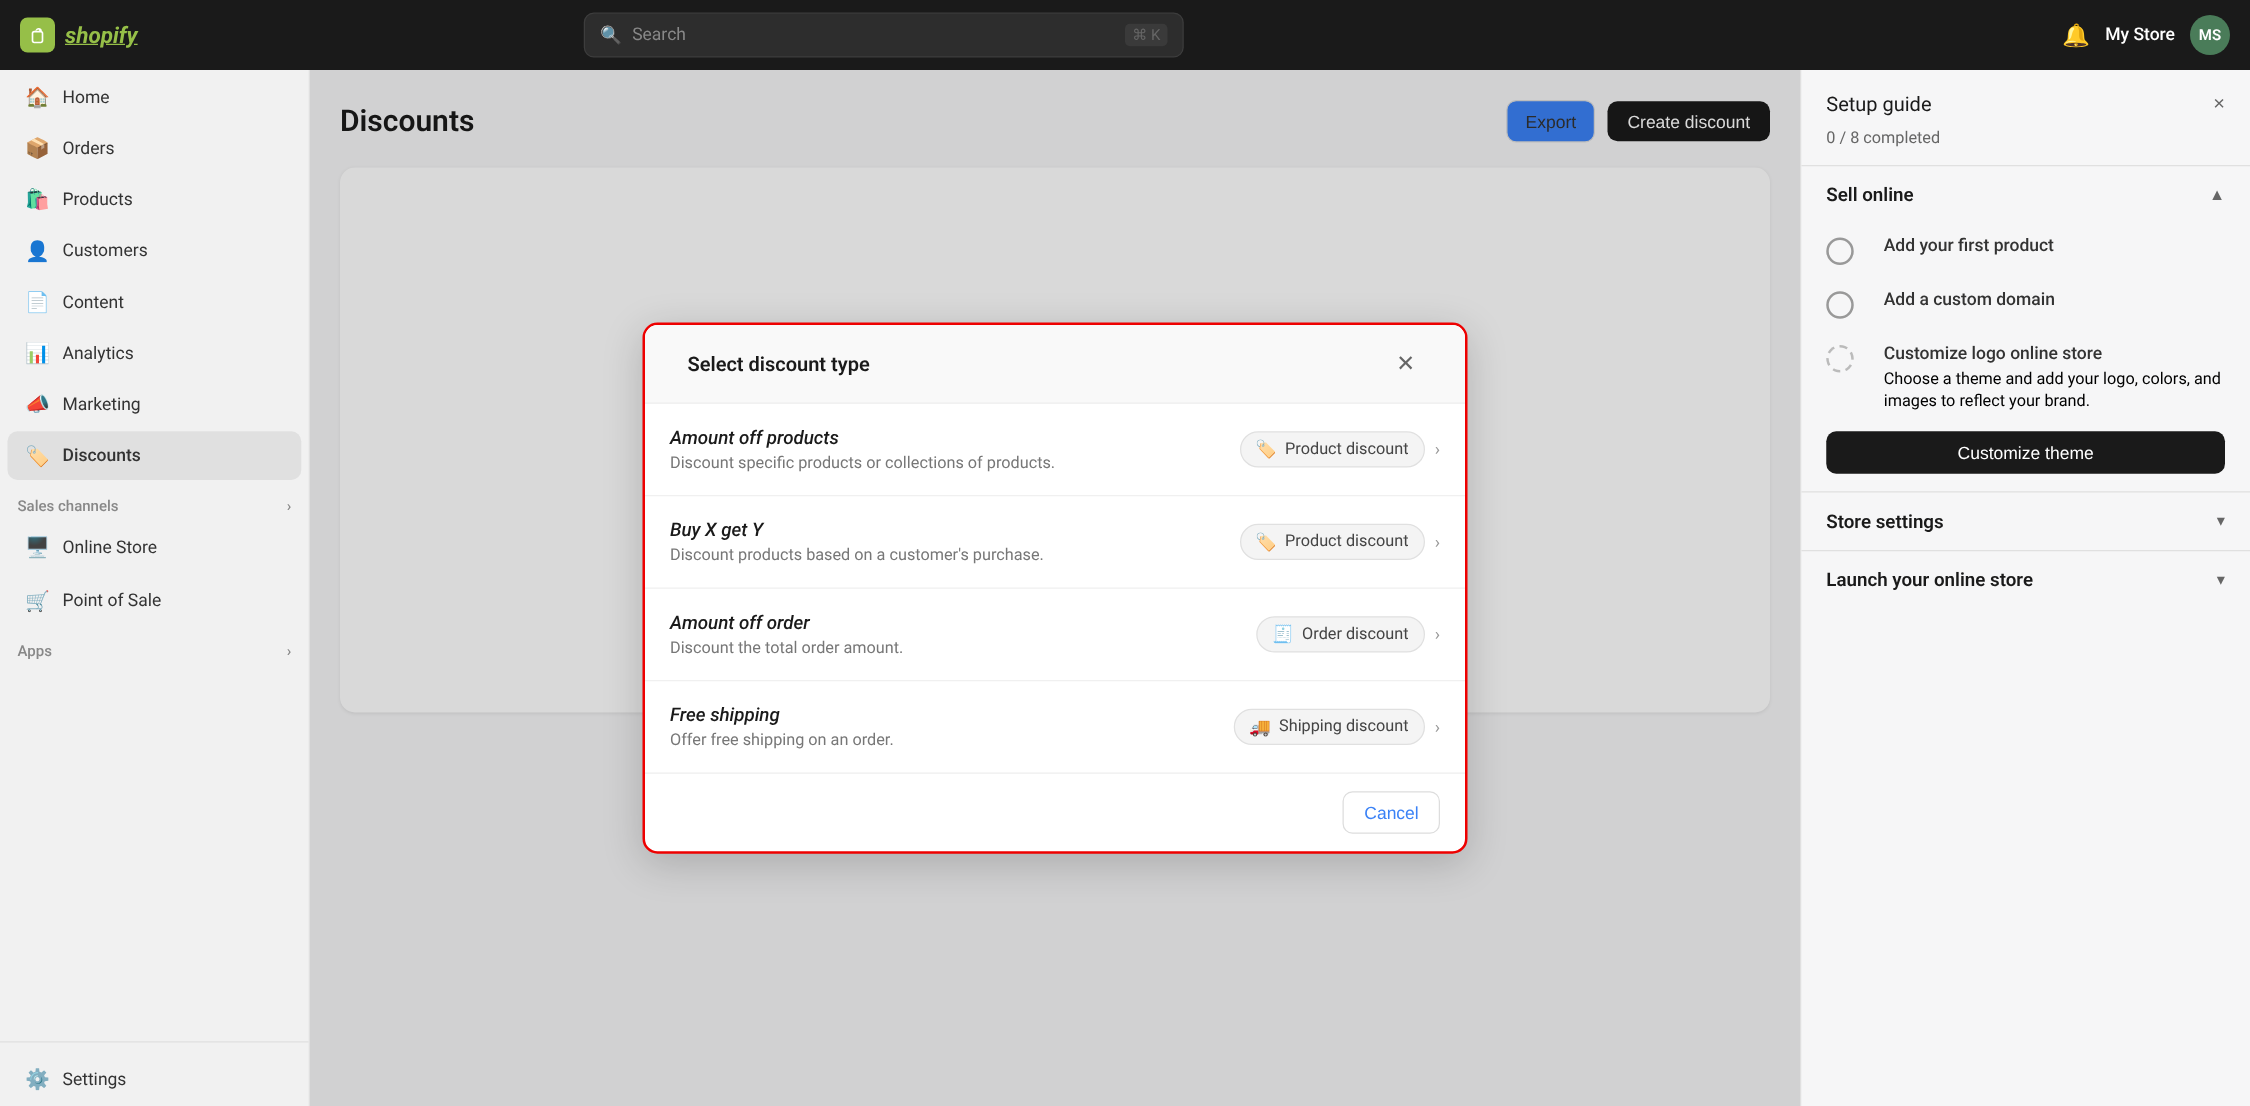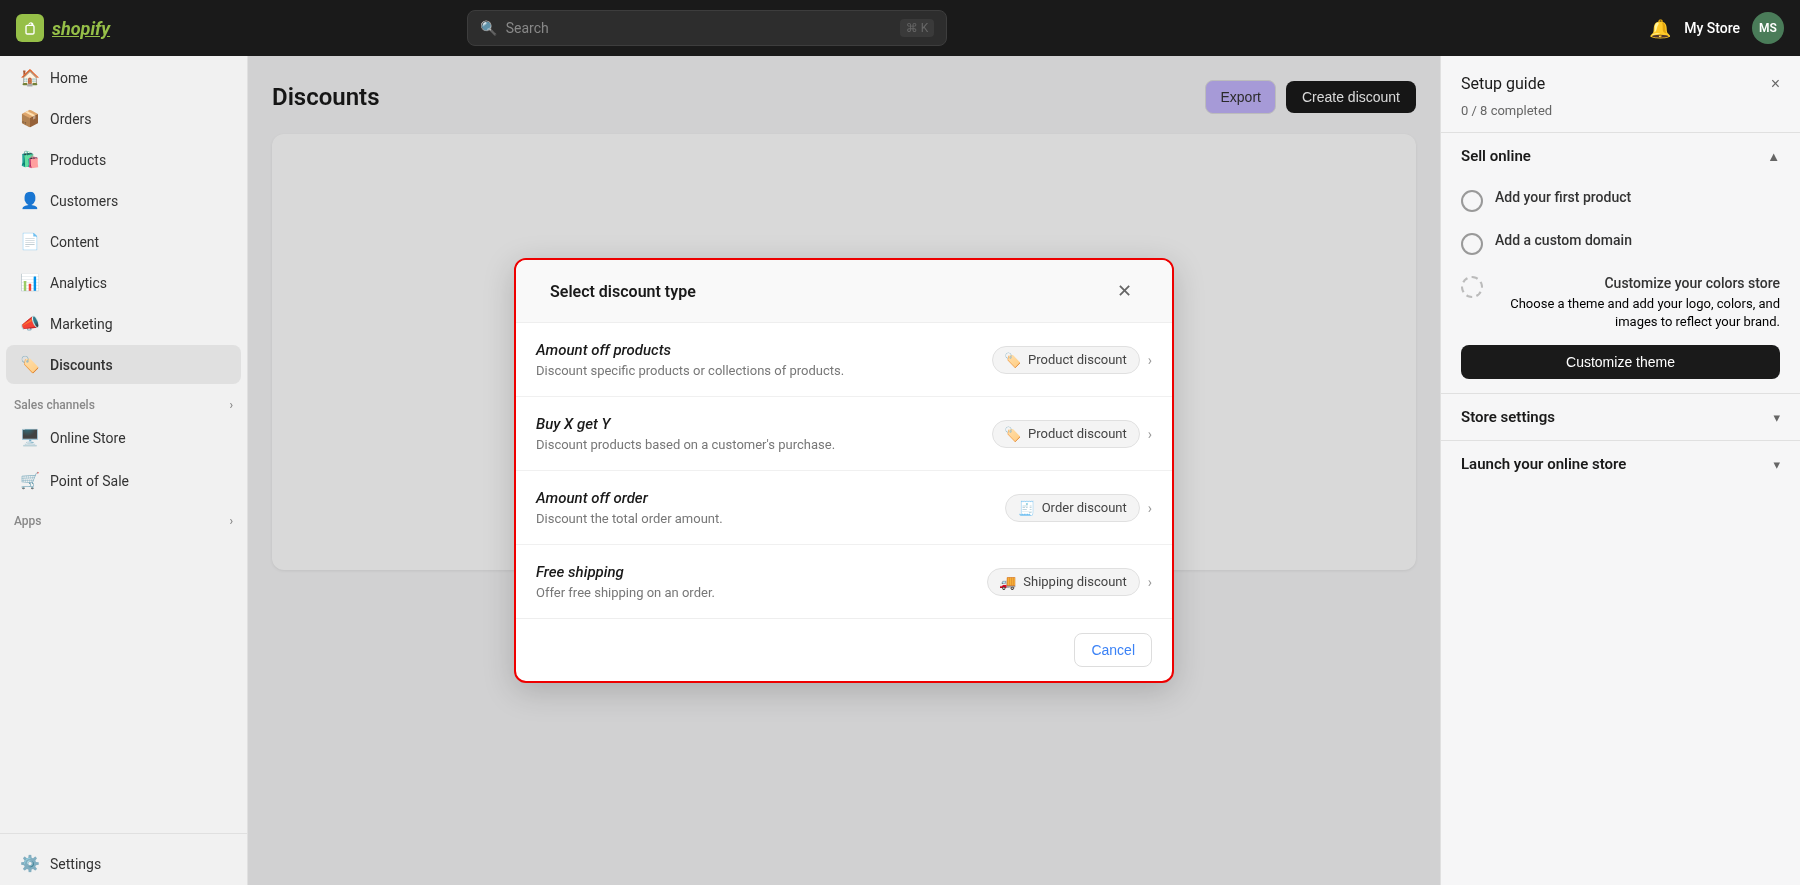--- a/index.html
+++ b/index.html
@@ -64,21 +64,21 @@
     
     .content-area {
       flex: 1; overflow-y: auto; padding: 24px; position: relative;
     }
     .page-header {
       display: flex; align-items: center; justify-content: space-between; margin-bottom: 20px;
     }
     .page-title { font-size: 24px; font-weight: 600; color: #1a1a1a; }
     .header-actions { display: flex; gap: 10px; align-items: center; }
     .btn-export {
-      background: #c4b5fd; border: 1px solid #ddd; border-radius: 8px; padding: 8px 14px;
+      background: #3b82f6; border: 1px solid #ddd; border-radius: 8px; padding: 8px 14px;
       font-size: 14px; cursor: pointer; color: #333;
     }
     .btn-create {
       background: #1a1a1a; border: none; border-radius: 8px; padding: 8px 16px;
       font-size: 14px; cursor: pointer; color: white; font-weight: 500;
     }
 
     
     .discounts-card {
       background: white; border-radius: 12px; padding: 0; min-height: 420px;
@@ -149,21 +149,21 @@
     .panel-progress { font-size: 13px; color: #666; padding: 0 20px 14px; }
     .panel-divider { border: none; border-top: 1px solid #e0e0e0; margin: 0; }
     .panel-section-header {
       display: flex; align-items: center; justify-content: space-between; cursor: pointer;
       padding: 14px 20px;
     }
     .panel-section-title { font-size: 15px; font-weight: 600; color: #1a1a1a; }
     .panel-section-chevron { color: #666; font-size: 13px; }
 
     .setup-item {
-      display: flex; align-items: flex-start; gap: 12px; padding: 10px 20px; text-align: right;
+      display: flex; align-items: flex-start; gap: 24px; padding: 10px 20px;
     }
     .setup-circle {
       width: 22px; height: 22px; border-radius: 50%; border: 2px solid #999;
       flex-shrink: 0; margin-top: 1px;
       display: flex; align-items: center; justify-content: center;
     }
     .setup-circle.dashed {
       border-style: dashed; border-color: #bbb;
     }
     .setup-item-text { font-size: 14px; color: #333; font-weight: 500; }
@@ -378,21 +378,21 @@
     <div class="setup-item">
       <div class="setup-circle"></div>
       <div>
         <div class="setup-item-text">Add a custom domain</div>
       </div>
     </div>
 
     <div class="setup-item">
       <div class="setup-circle dashed"></div>
       <div>
-        <div class="setup-item-text">Customize your colors store</div>
+        <div class="setup-item-text">Customize logo online store</div>
         <div class="setup-item-sub">Choose a theme and add your logo, colors, and images to reflect your brand.</div>
       </div>
     </div>
 
     <button class="customize-btn">Customize theme</button>
 
     <div class="store-settings-section">
       <div class="panel-section-header">
         <span class="panel-section-title">Store settings</span>
         <span class="panel-section-chevron">▾</span>

